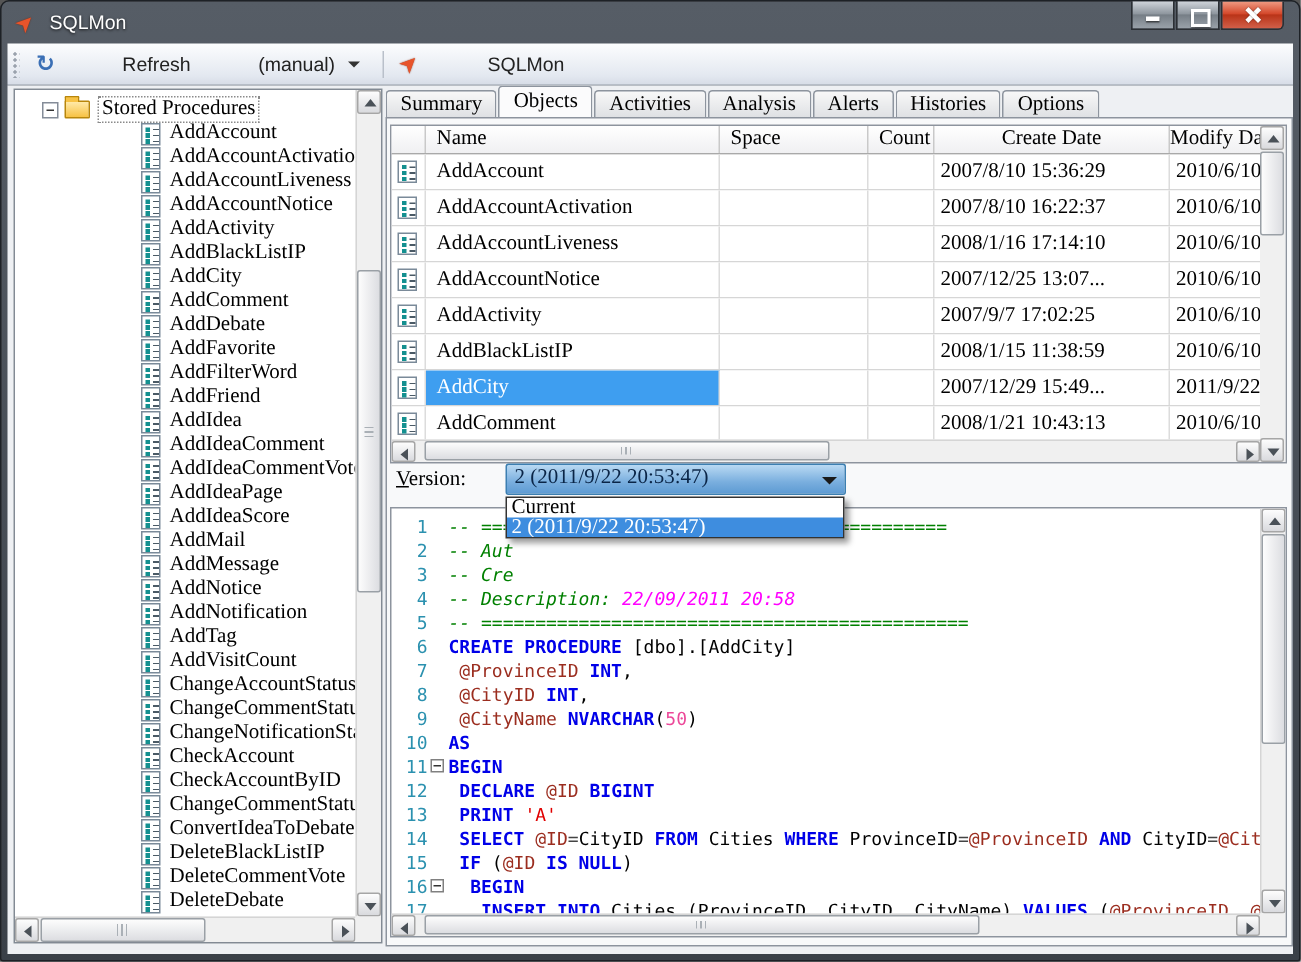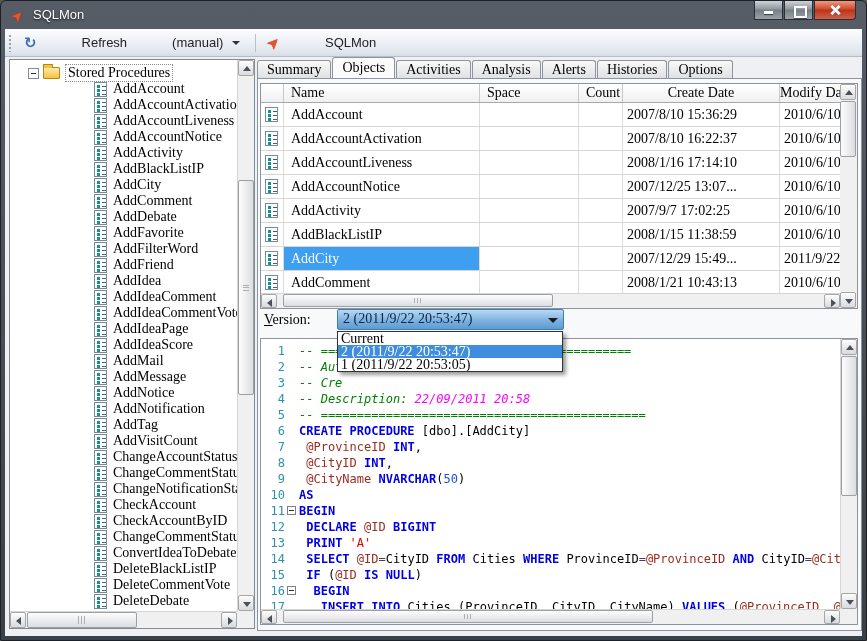--- a/index.html
+++ b/index.html
@@ -145,21 +145,21 @@
   .code-line { height:16px; line-height:16px; white-space:pre; display:flex; }
   .ln { width:24px; flex:none; text-align:right; color:#2b91af; }
   .outline-col { width:14px; flex:none; position:relative; }
   .collapse-box { position:absolute; left:2px; top:3px; width:9px; height:9px; border:1px solid #808080;
     background:#fff; }
   .collapse-box::after { content:""; position:absolute; left:1px; right:1px; top:3px; height:1px; background:#333; }
   .code-text { white-space:pre; }
   .kw  { color:#0000e8; font-weight:bold; }
   .cm  { color:#008000; font-style:italic; }
   .mg  { color:#ff00ff; font-style:italic;margin-top:40px; }
-  .num { color:#1d4ed8; }
+  .num { color:#ec4899; }
   .str { color:#e00000; }
   .var { color:#9b2d1f; }
   .op  { color:#444; }
   .pl  { color:#000; }
   .editor .sb-v { bottom:15px; }
   .editor .sb-h { height:15px; right:17px; }
   .editor .sb-corner { width:17px; height:15px; }
 </style>
 </head>
 <body>
@@ -484,21 +484,20 @@
         </div>
 
         <span class="version-label">Version:</span>
         <div class="combo">
           <span class="combo-text">2 (2011/9/22 20:53:47)</span>
           <span class="combo-btn"></span>
         </div>
         <div class="combo-popup" id="combo-popup">
             <div class="popup-item">Current</div>
             <div class="popup-item hl">2 (2011/9/22 20:53:47)</div>
-            <div class="popup-item">1 (2011/9/22 20:53:05)</div>
           </div>
 
         <div class="editor">
           <div class="code-scroll" id="code-lines">
               <div class="code-line"><span class="ln">1</span><span class="outline-col"></span><span class="code-text"><span class="cm">-- ===========================================</span></span></div>
               <div class="code-line"><span class="ln">2</span><span class="outline-col"></span><span class="code-text"><span class="cm">-- Aut</span></span></div>
               <div class="code-line"><span class="ln">3</span><span class="outline-col"></span><span class="code-text"><span class="cm">-- Cre</span></span></div>
               <div class="code-line"><span class="ln">4</span><span class="outline-col"></span><span class="code-text"><span class="cm">-- Description: </span><span class="mg">22/09/2011 20:58</span></span></div>
               <div class="code-line"><span class="ln">5</span><span class="outline-col"></span><span class="code-text"><span class="cm">-- =============================================</span></span></div>
               <div class="code-line"><span class="ln">6</span><span class="outline-col"></span><span class="code-text"><span class="kw">CREATE PROCEDURE</span><span class="pl"> [dbo].[AddCity]</span></span></div>

